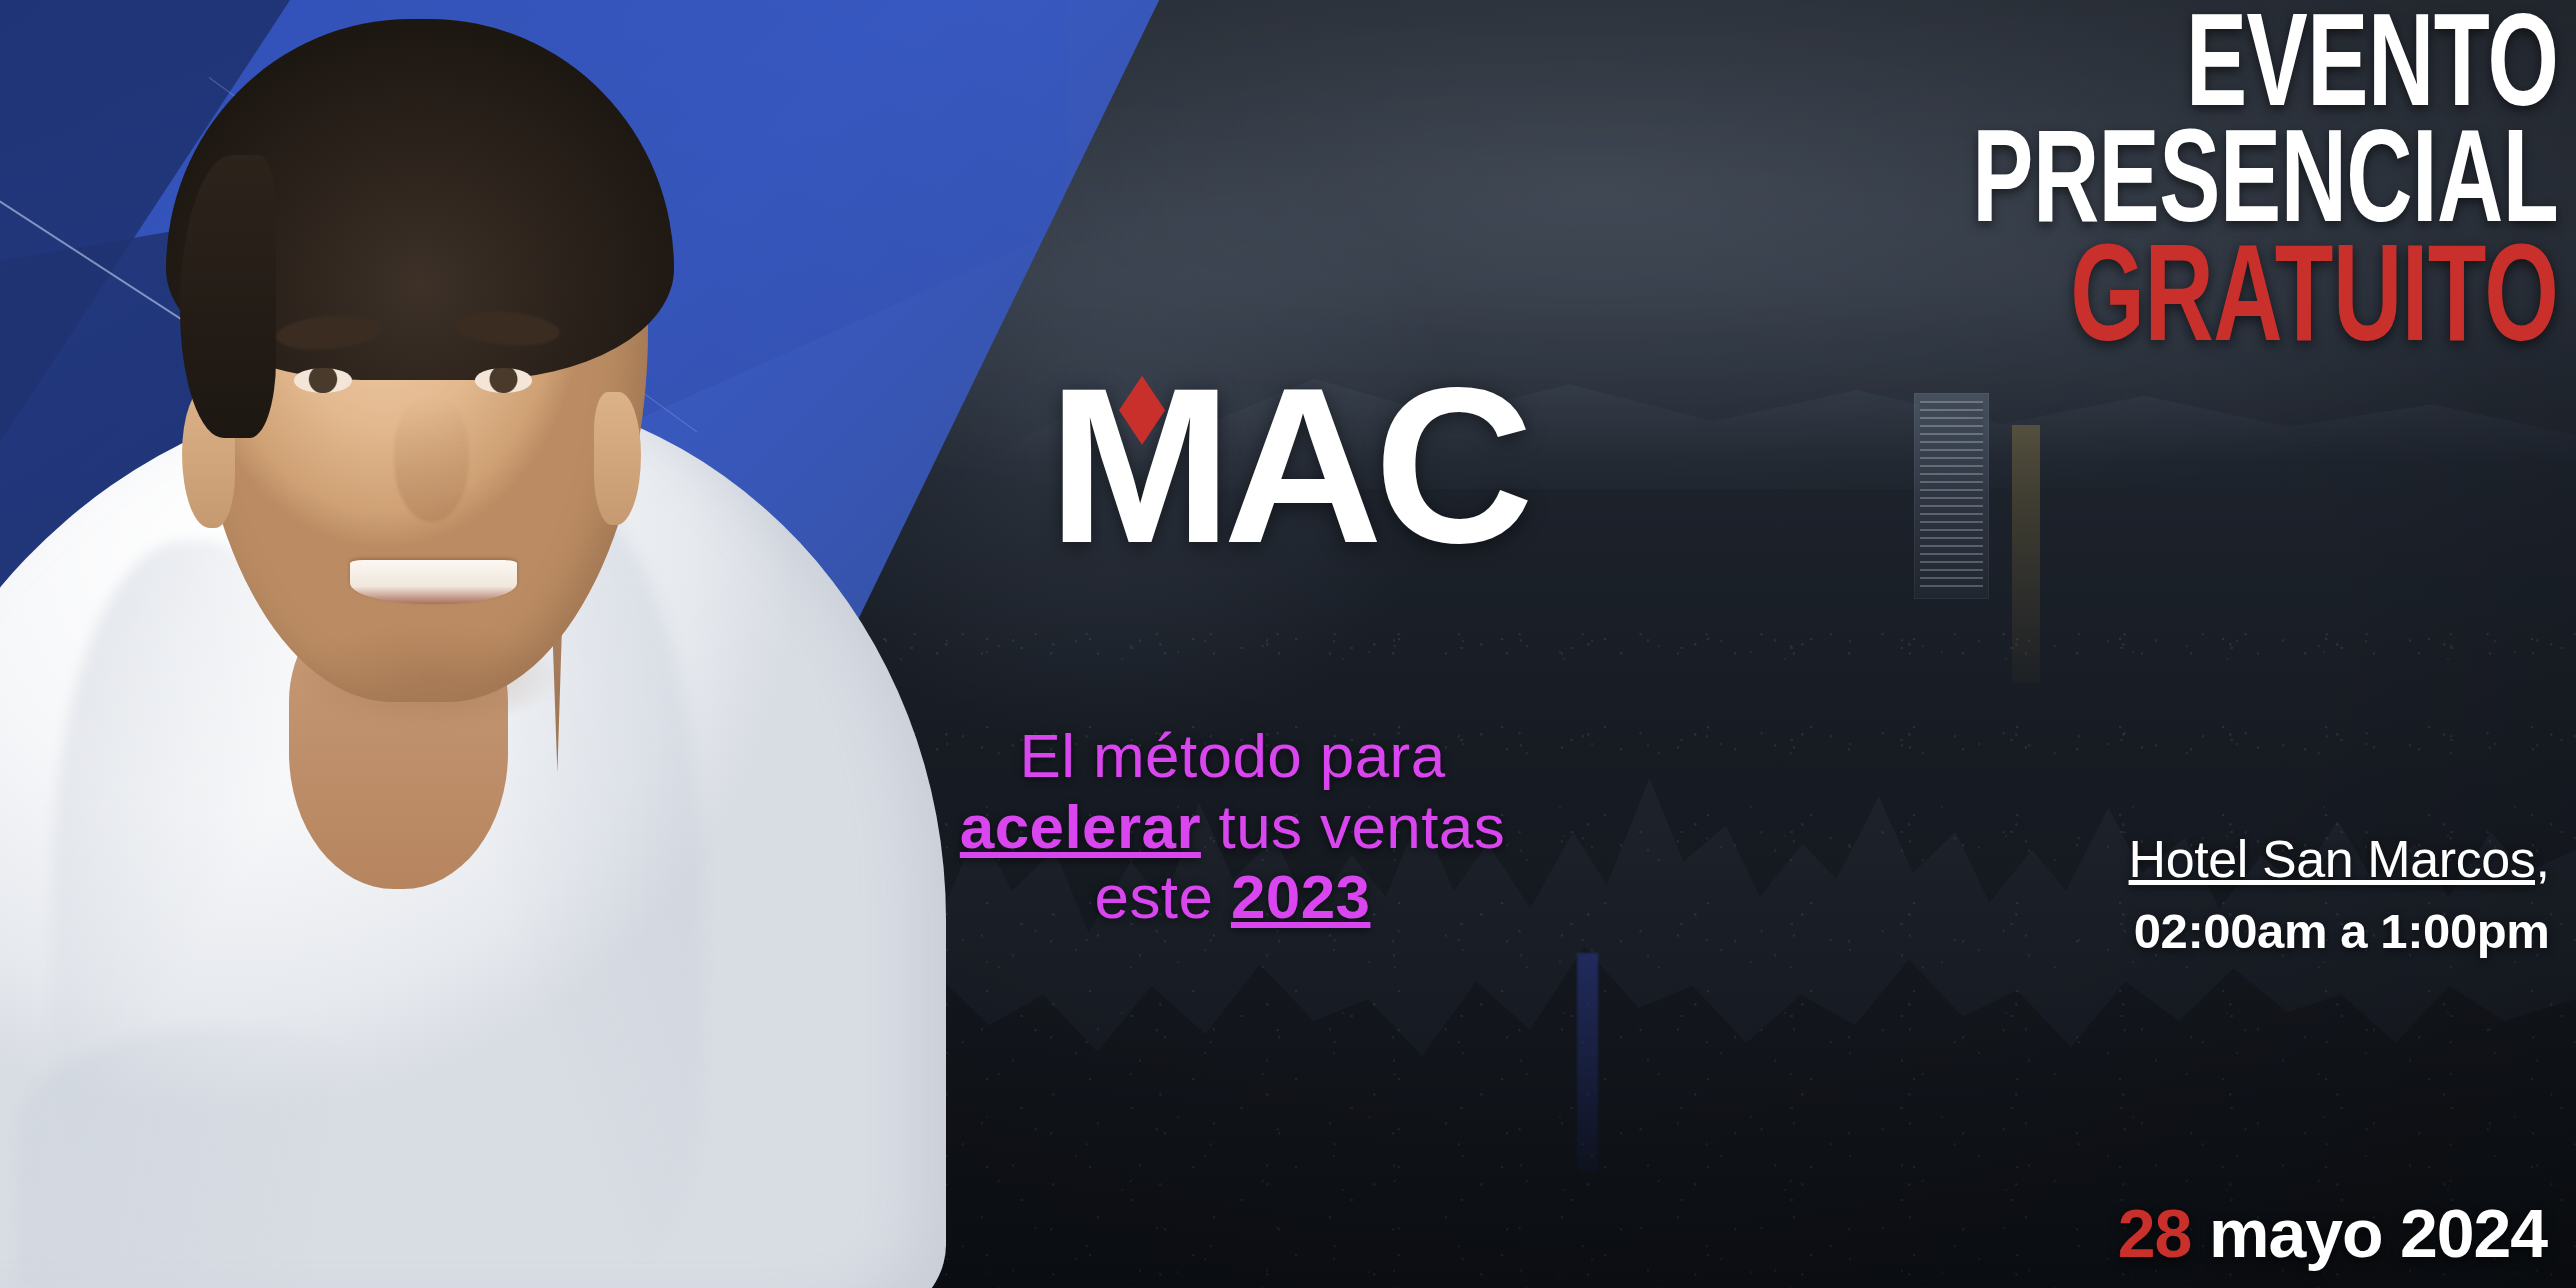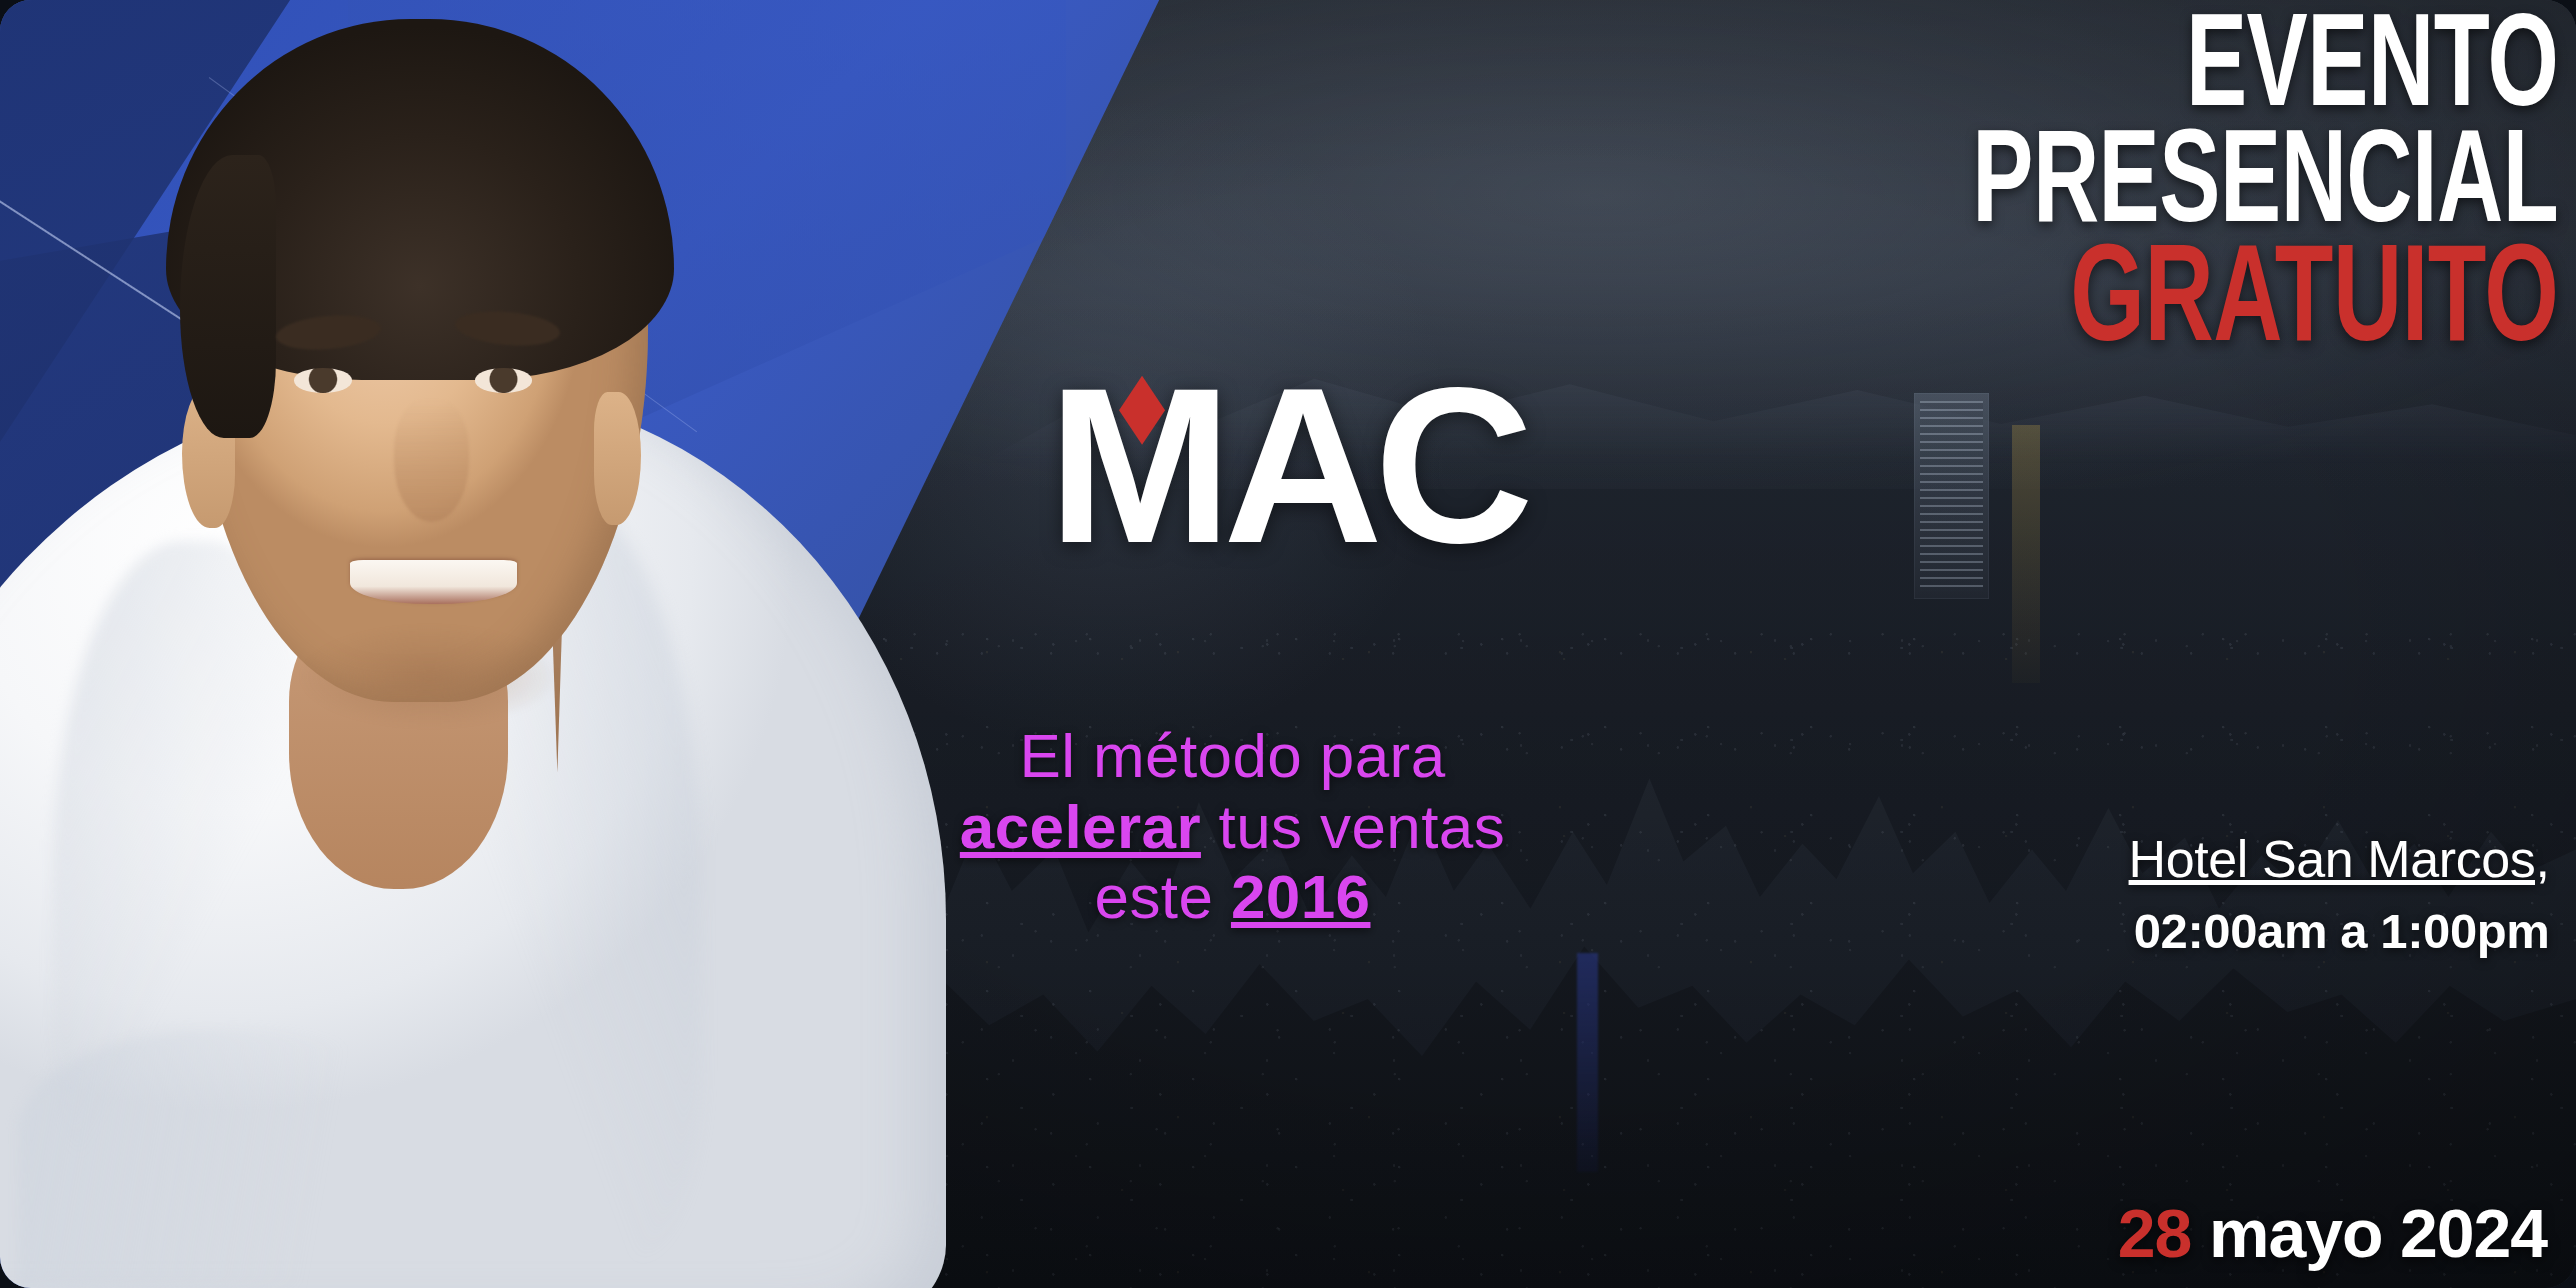--- a/index.html
+++ b/index.html
@@ -5,21 +5,20 @@
 <style>
   * { margin:0; padding:0; box-sizing:border-box; }
   html,body { background:#0b0f16; }
 
   .banner{
     position:relative;
     width:2576px; height:1288px;
     overflow:hidden;
     font-family:"Liberation Sans","DejaVu Sans",sans-serif;
     background:#1d232c;
-    border-radius:31px;
     -webkit-font-smoothing:antialiased;
   }
 
   
   .city{
     position:absolute; inset:0;
     background:
       linear-gradient(180deg,#2b313b 0%,#262c36 18%,#1f252f 34%,#1b2029 55%,#181d26 78%,#141922 100%);
   }
   .sky-haze{
@@ -400,21 +399,21 @@
   <div class="logo-block">
     <span class="mac-row">
       <span class="diamond"></span>
       <span class="mac-word">MAC</span>
     </span>
   </div>
 
   <div class="tagline">
     <span class="ln">El método para</span>
     <span class="ln"><b>acelerar</b><span> tus ventas</span></span>
-    <span class="ln"><span>este </span><b>2016</b></span>
+    <span class="ln"><span>este </span><b>2023</b></span>
   </div>
 
   <div class="info">
     <div class="venue-1">Hotel San Marcos,</div>
     <div class="time">02:00am a 1:00pm</div>
   </div>
 
   <div class="datebar">
     <span class="day">28</span><span> mayo 2024</span>
   </div>

